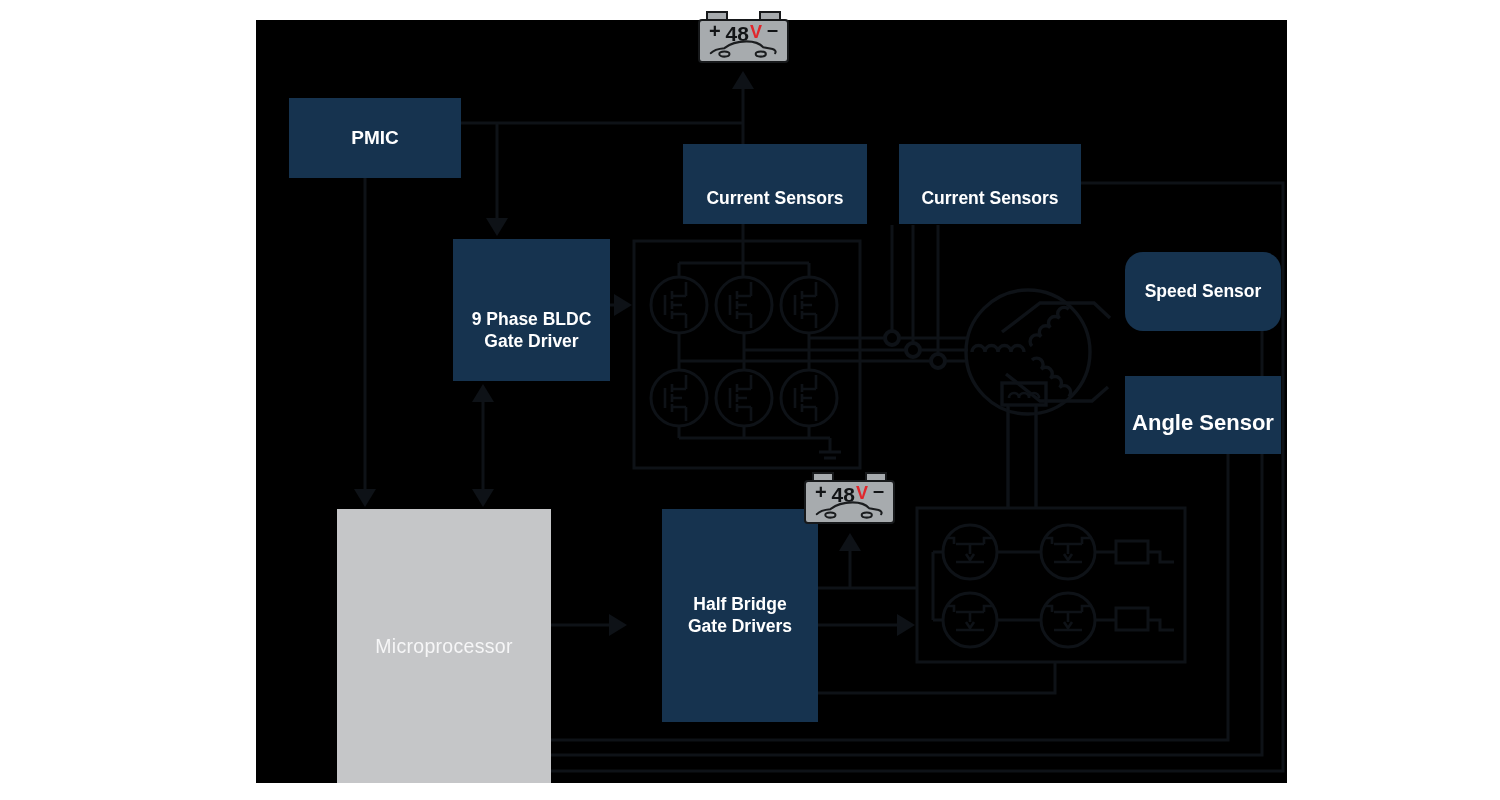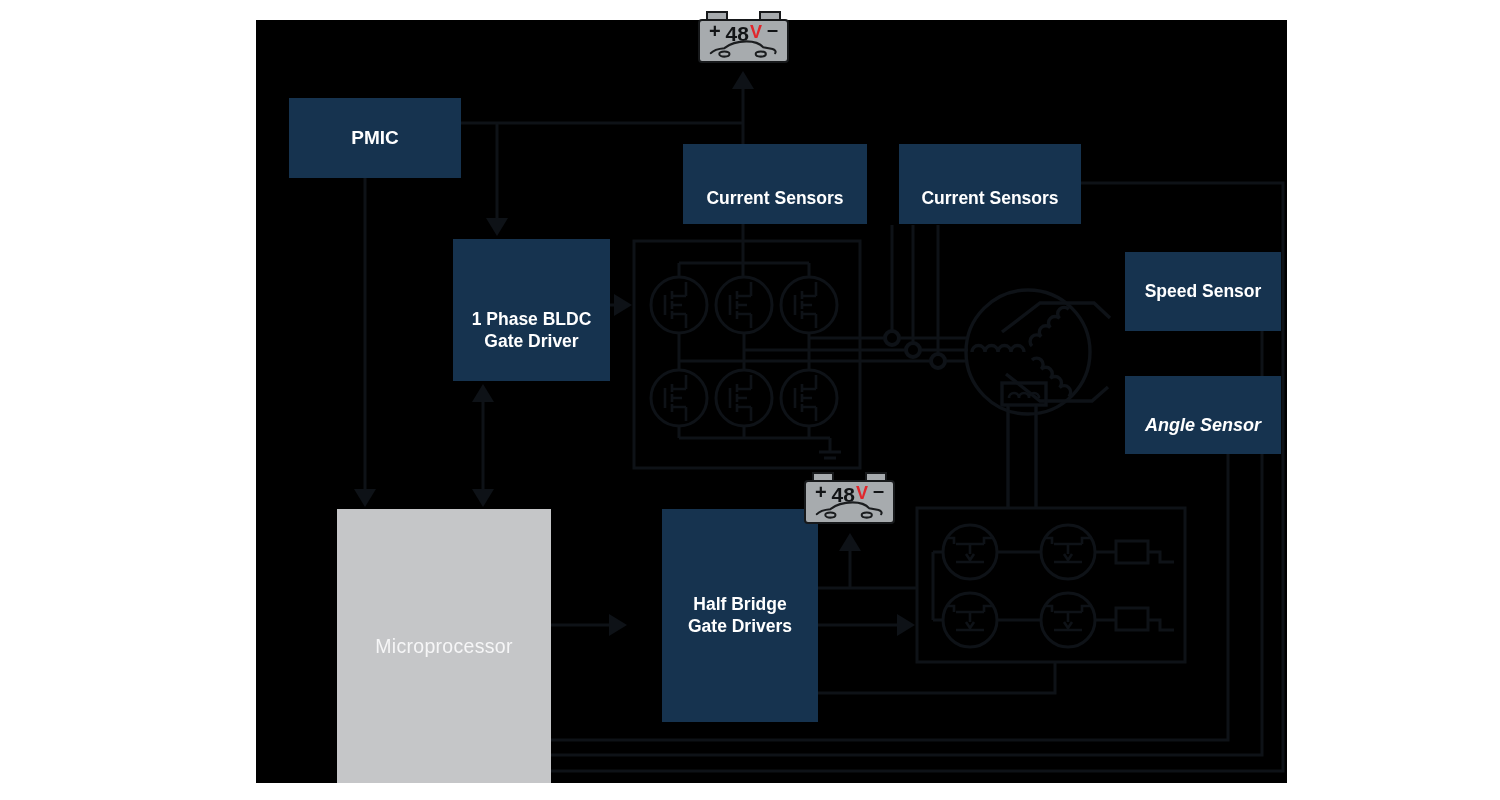--- a/index.html
+++ b/index.html
@@ -15,22 +15,22 @@
   .fl{fill:var(--line);stroke:none;}
   .blk{position:absolute;display:flex;align-items:center;justify-content:center;
        background:var(--navy);color:var(--text-white);font-weight:bold;text-align:center;line-height:1.25;margin-left:33px;}
   .blk .lbl{display:block;}
   #pmic{left:256px;top:98px;width:172px;height:80px;font-size:19px;}
   #gate-driver{left:420px;top:239px;width:157px;height:142px;font-size:17.5px;align-items:flex-end;}
   #gate-driver .lbl{margin-bottom:28px;}
   #cs-left{left:650px;top:144px;width:184px;height:80px;font-size:17.5px;align-items:flex-end;}
   #cs-left .lbl,#cs-right .lbl{margin-bottom:14px;}
   #cs-right{left:866px;top:144px;width:182px;height:80px;font-size:17.5px;align-items:flex-end;}
-  #speed-sensor{left:1092px;top:252px;width:156px;height:79px;font-size:17.5px;}
-  #angle-sensor{left:1092px;top:376px;width:156px;height:78px;font-size:18px;align-items:flex-end;font-style:italic;}
+  #speed-sensor{left:1092px;top:252px;width:156px;height:79px;font-size:17.5px;border-radius:18px;}
+  #angle-sensor{left:1092px;top:376px;width:156px;height:78px;font-size:22px;align-items:flex-end;}
   #angle-sensor .lbl{margin-bottom:18px;}
   #half-bridge{left:629px;top:509px;width:156px;height:213px;font-size:17.5px;}
   #micro{left:304px;top:509px;width:214px;height:274px;background:var(--block-gray);
          color:#f6f6f7;font-weight:400;font-size:19.5px;letter-spacing:.3px;}
   
   .battery{position:absolute;}
   .battery .bbody{position:absolute;left:0;top:8px;width:91px;height:44px;background:var(--battery-gray);
       border:2.5px solid var(--battery-dark);border-radius:4px;box-sizing:border-box;}
   .bterm{position:absolute;top:0;width:22px;height:11px;background:var(--battery-gray);
       border:2.5px solid var(--battery-dark);box-sizing:border-box;}
@@ -162,21 +162,21 @@
       <path class="ln" d="M997 552 h44 M1095 552 h21 M1148 552 h12 v10 h14"></path>
       <path class="ln" d="M997 620 h44 M1095 620 h21 M1148 620 h12 v10 h14"></path>
       <path class="ln" d="M933 552 h10 M933 620 h10 M933 552 v68"></path>
     </g>
   </svg>
 
   <div class="blk" id="pmic">
     <span class="lbl">PMIC</span>
   </div>
   <div class="blk" id="gate-driver">
-    <span class="lbl" style="white-space:pre-line;">1 Phase BLDC
+    <span class="lbl" style="white-space:pre-line;">9 Phase BLDC
 Gate Driver</span>
   </div>
   <div class="blk" id="cs-left">
     <span class="lbl">Current Sensors</span>
   </div>
   <div class="blk" id="cs-right">
     <span class="lbl">Current Sensors</span>
   </div>
   <div class="blk" id="speed-sensor">
     <span class="lbl">Speed Sensor</span>

